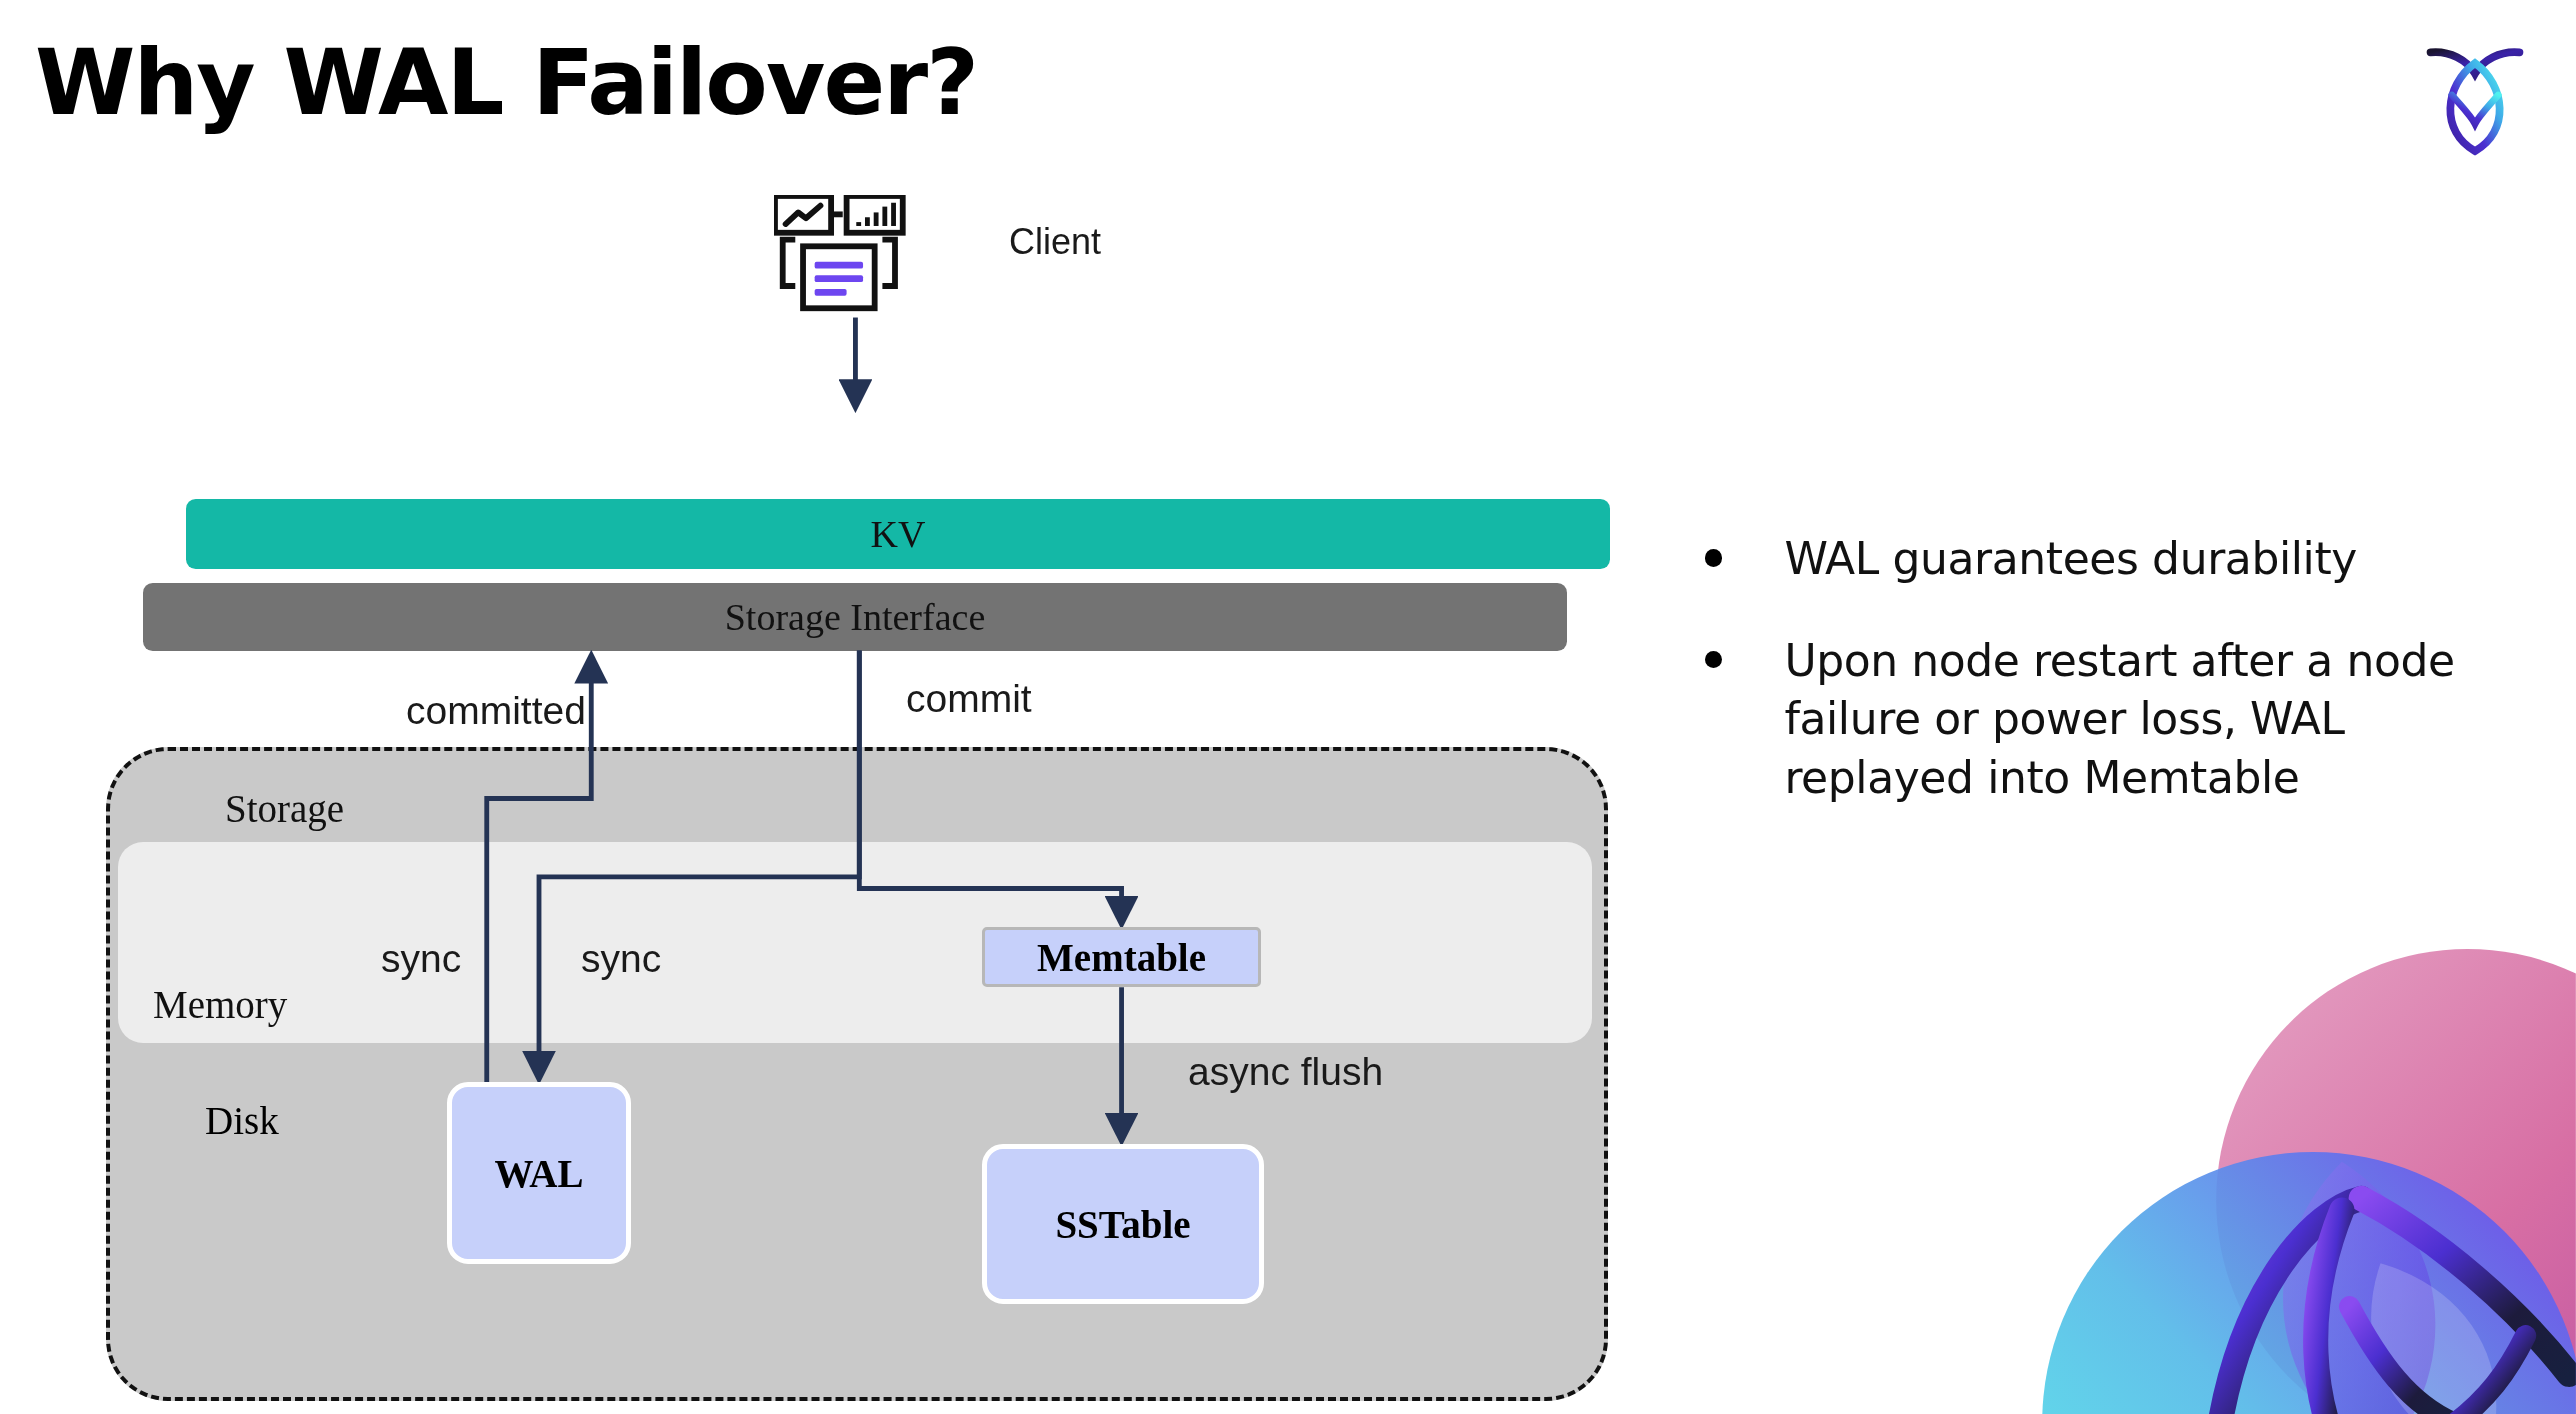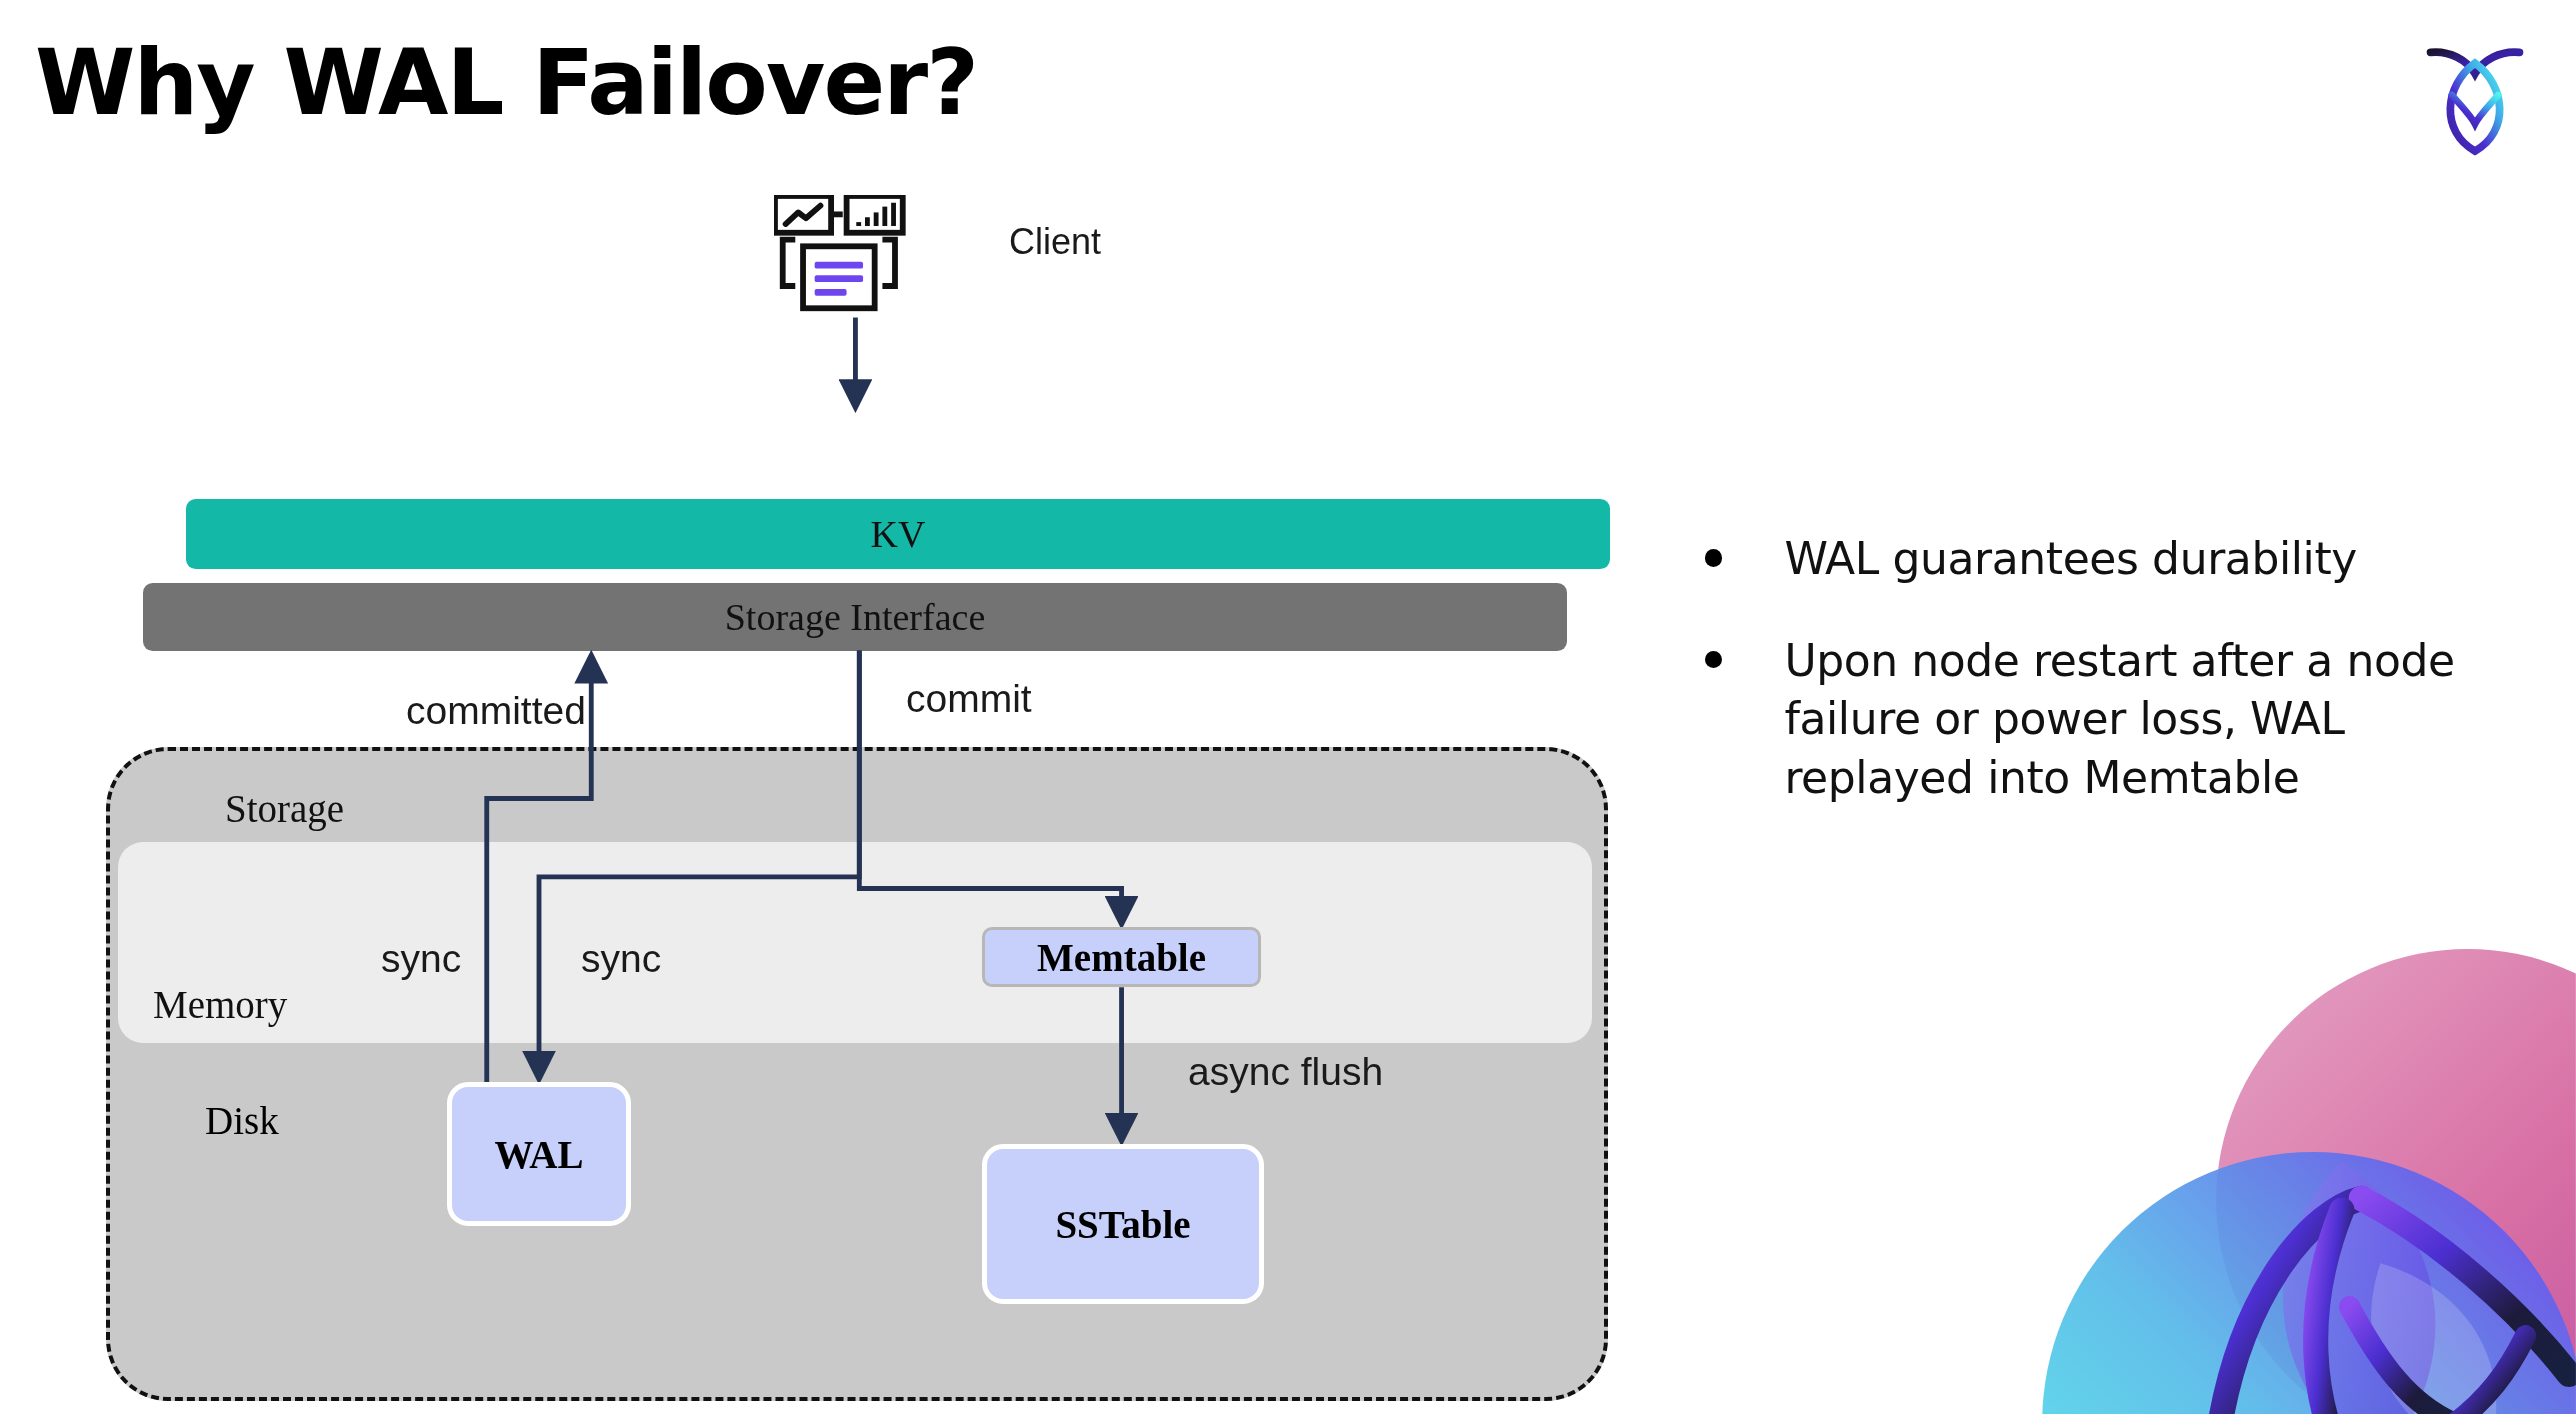--- a/index.html
+++ b/index.html
@@ -120,26 +120,26 @@
     justify-content: center;
     font-family: "Liberation Serif", serif;
     font-weight: 700;
     font-size: 39px;
     color: #000000;
     box-sizing: border-box;
   }
   .node-memtable {
     left: 982px; top: 927px;
     width: 279px; height: 60px;
-    border-radius: 10px;
+    border-radius: 5px;
     border: 3.9px solid #b7b7b7;
   }
   .node-wal {
     left: 447px; top: 1082px;
-    width: 184px; height: 144px;
+    width: 184px; height: 182px;
     border-radius: 21px;
     border: 5.8px solid #ffffff;
   }
   .node-sstable {
     left: 982px; top: 1144px;
     width: 282px; height: 160px;
     border-radius: 21px;
     border: 5.8px solid #ffffff;
   }
 

